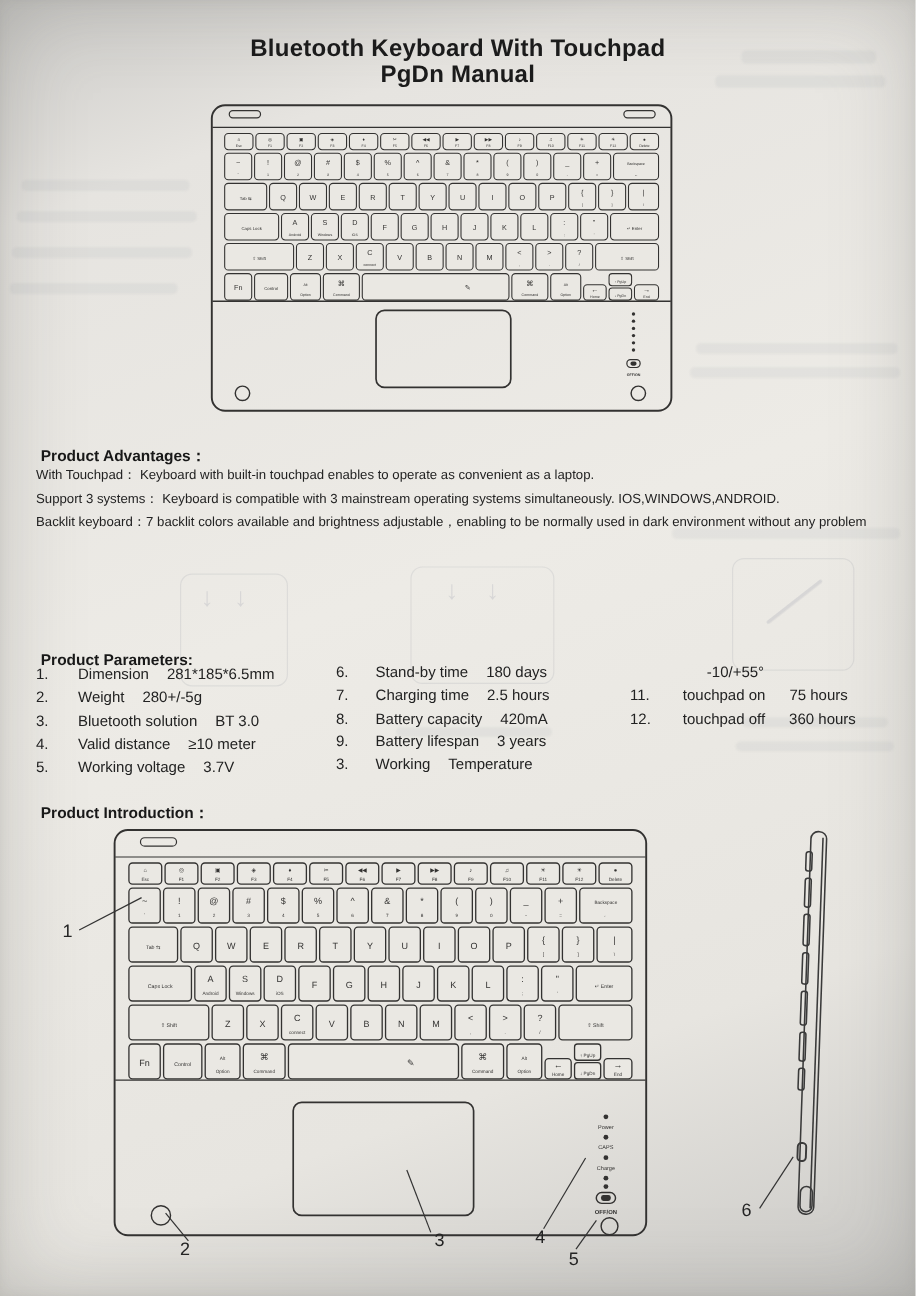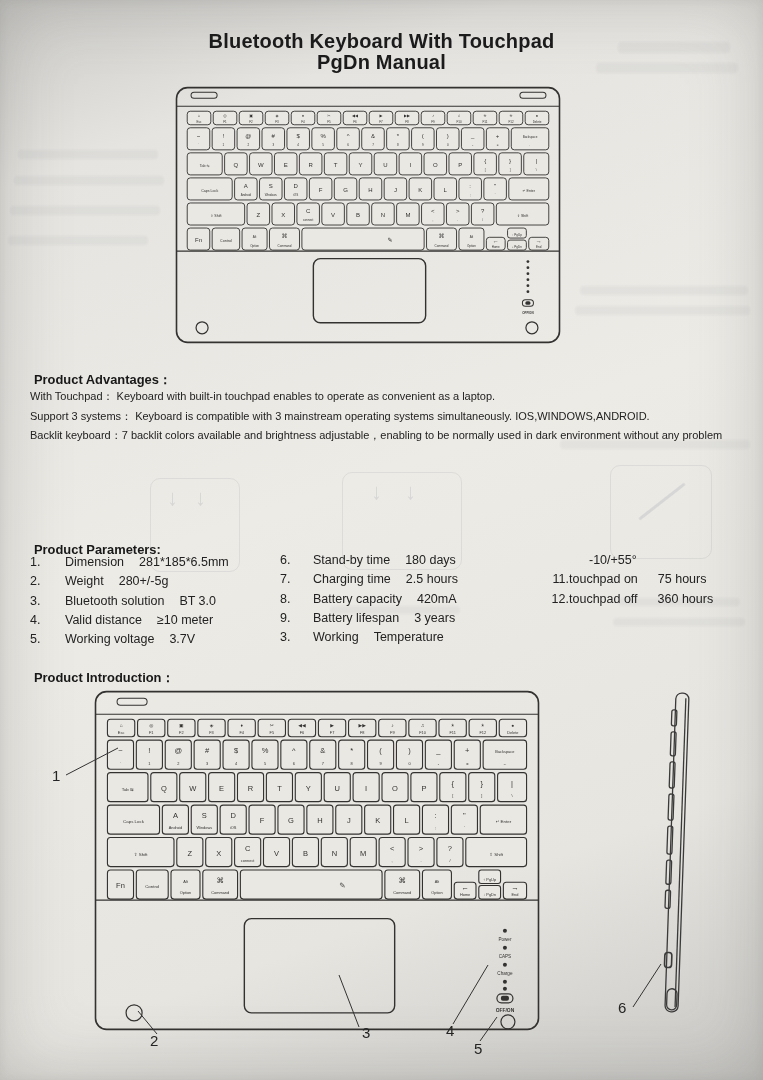--- a/index.html
+++ b/index.html
@@ -341,21 +341,21 @@
           <span class="pno">9.</span>
           <span class="plabel">Battery lifespan</span>
           <span class="pvalue">3 years</span>
         </div>
       <div class="prow">
           <span class="pno">3.</span>
           <span class="plabel">Working</span>
           <span class="pvalue">Temperature</span>
         </div>
     </div>
-    <div class="pcol c3" style="left:525px;top:551px;text-align:right;">
+    <div class="pcol c3" style="left:525px;top:551px;">
       <div class="prow">
           <span class="pno"></span>
           <span class="plabel"></span>
           <span class="pvalue">-10/+55°</span>
         </div>
       <div class="prow">
           <span class="pno">11.</span>
           <span class="plabel">touchpad on</span>
           <span class="pvalue">75 hours</span>
         </div>

